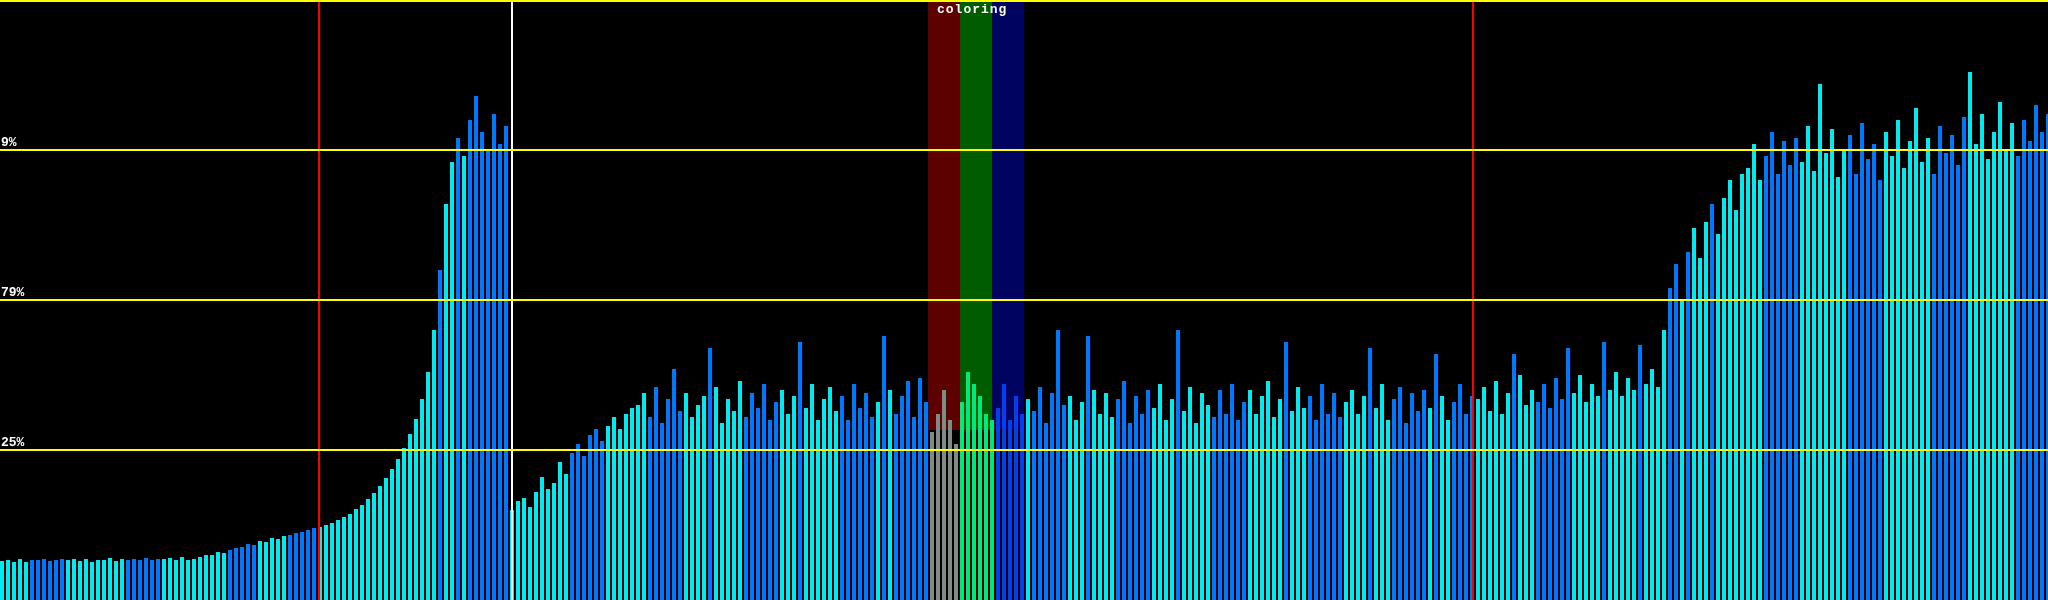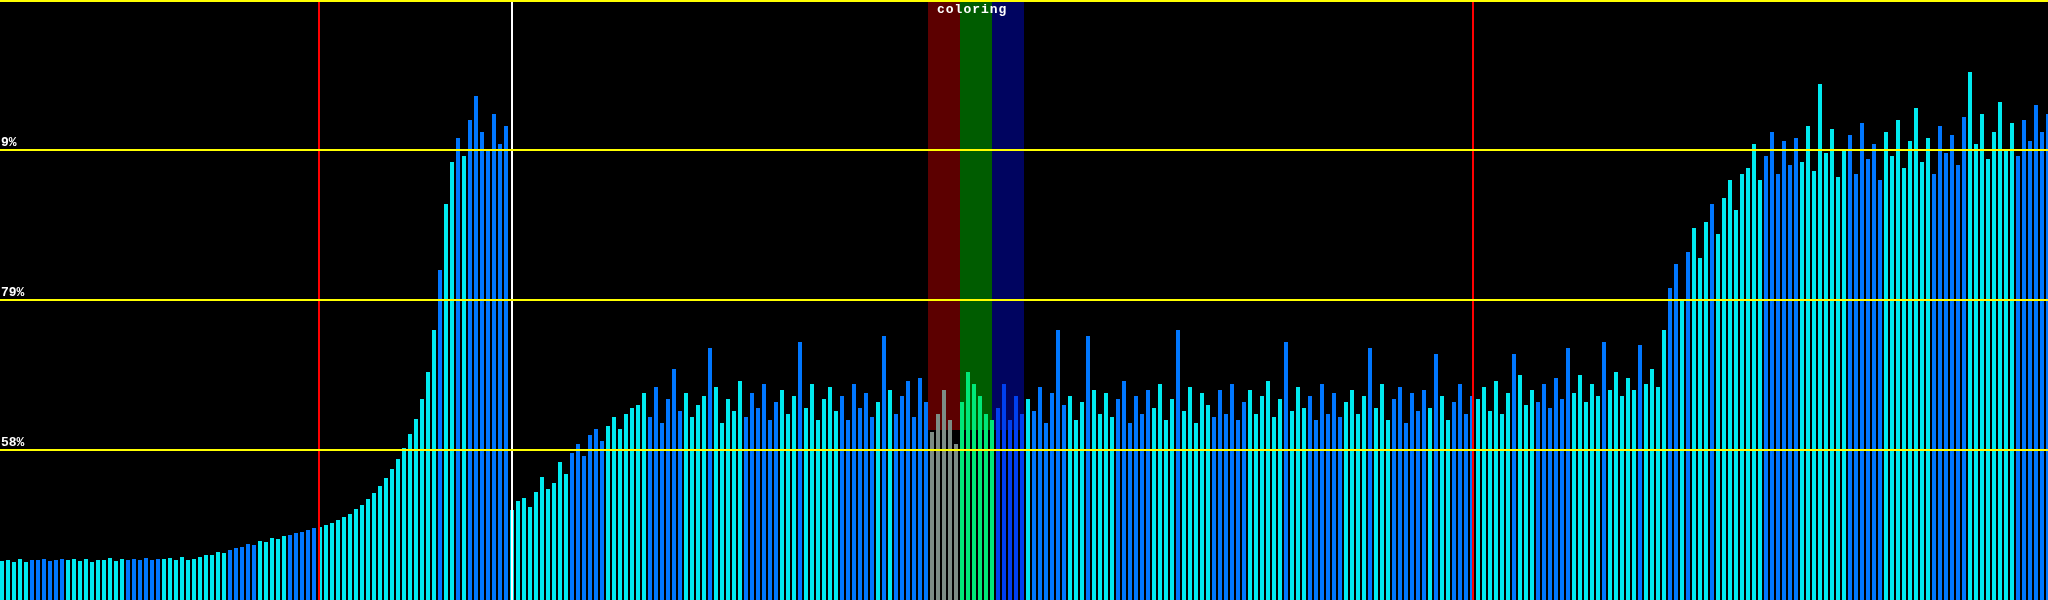--- a/index.html
+++ b/index.html
@@ -378,15 +378,15 @@
     </div>
   <div class="layer" id="grid-layer">
       <div class="hline" style="top: 0px; background: rgb(255, 255, 0);"></div>
       <div class="hline" style="top: 149px; background: rgb(255, 255, 0);"></div>
       <div class="hline" style="top: 299px; background: rgb(255, 255, 0);"></div>
       <div class="hline" style="top: 449px; background: rgb(255, 255, 0);"></div>
     </div>
 
   <span class="axis-label lbl-75">9%</span>
   <span class="axis-label lbl-50">79%</span>
-  <span class="axis-label lbl-25">58%</span>
+  <span class="axis-label lbl-25">25%</span>
   <span class="coloring-label">coloring</span>
 </div>
 
 </body></html>

